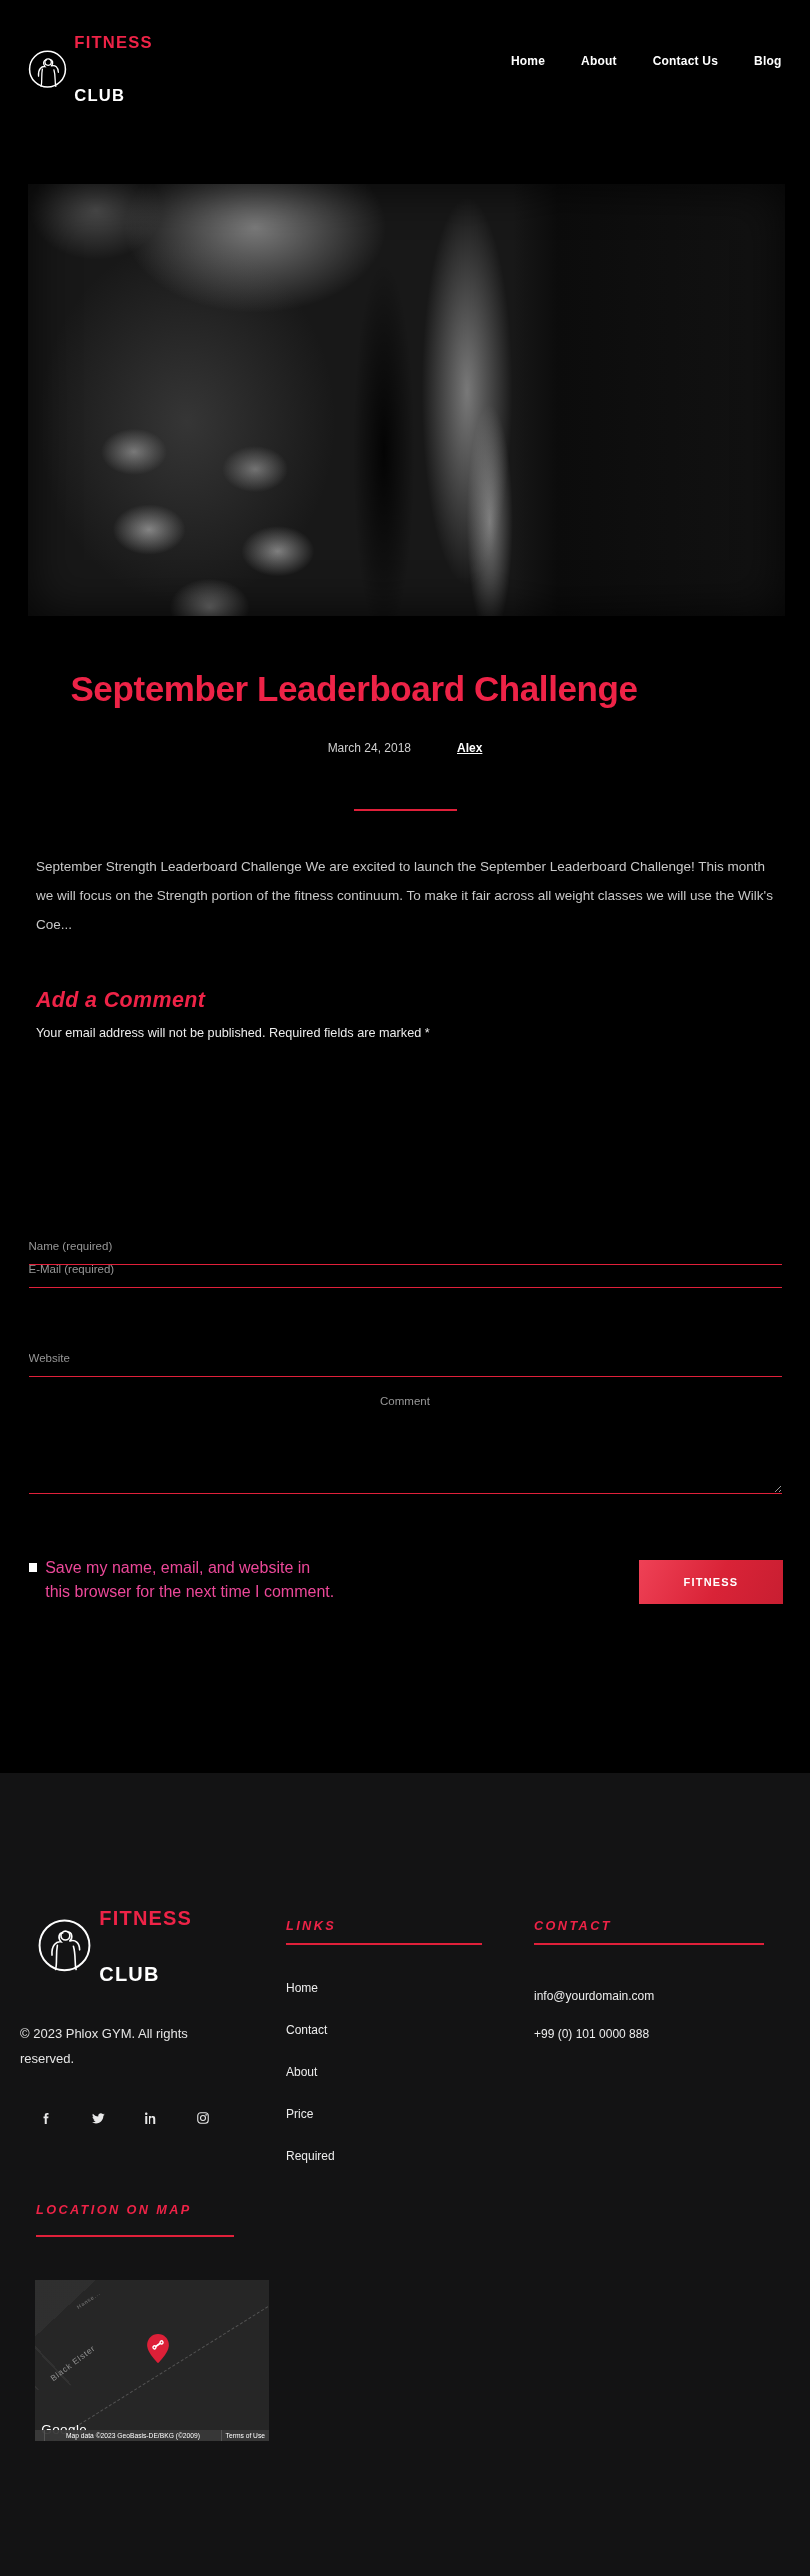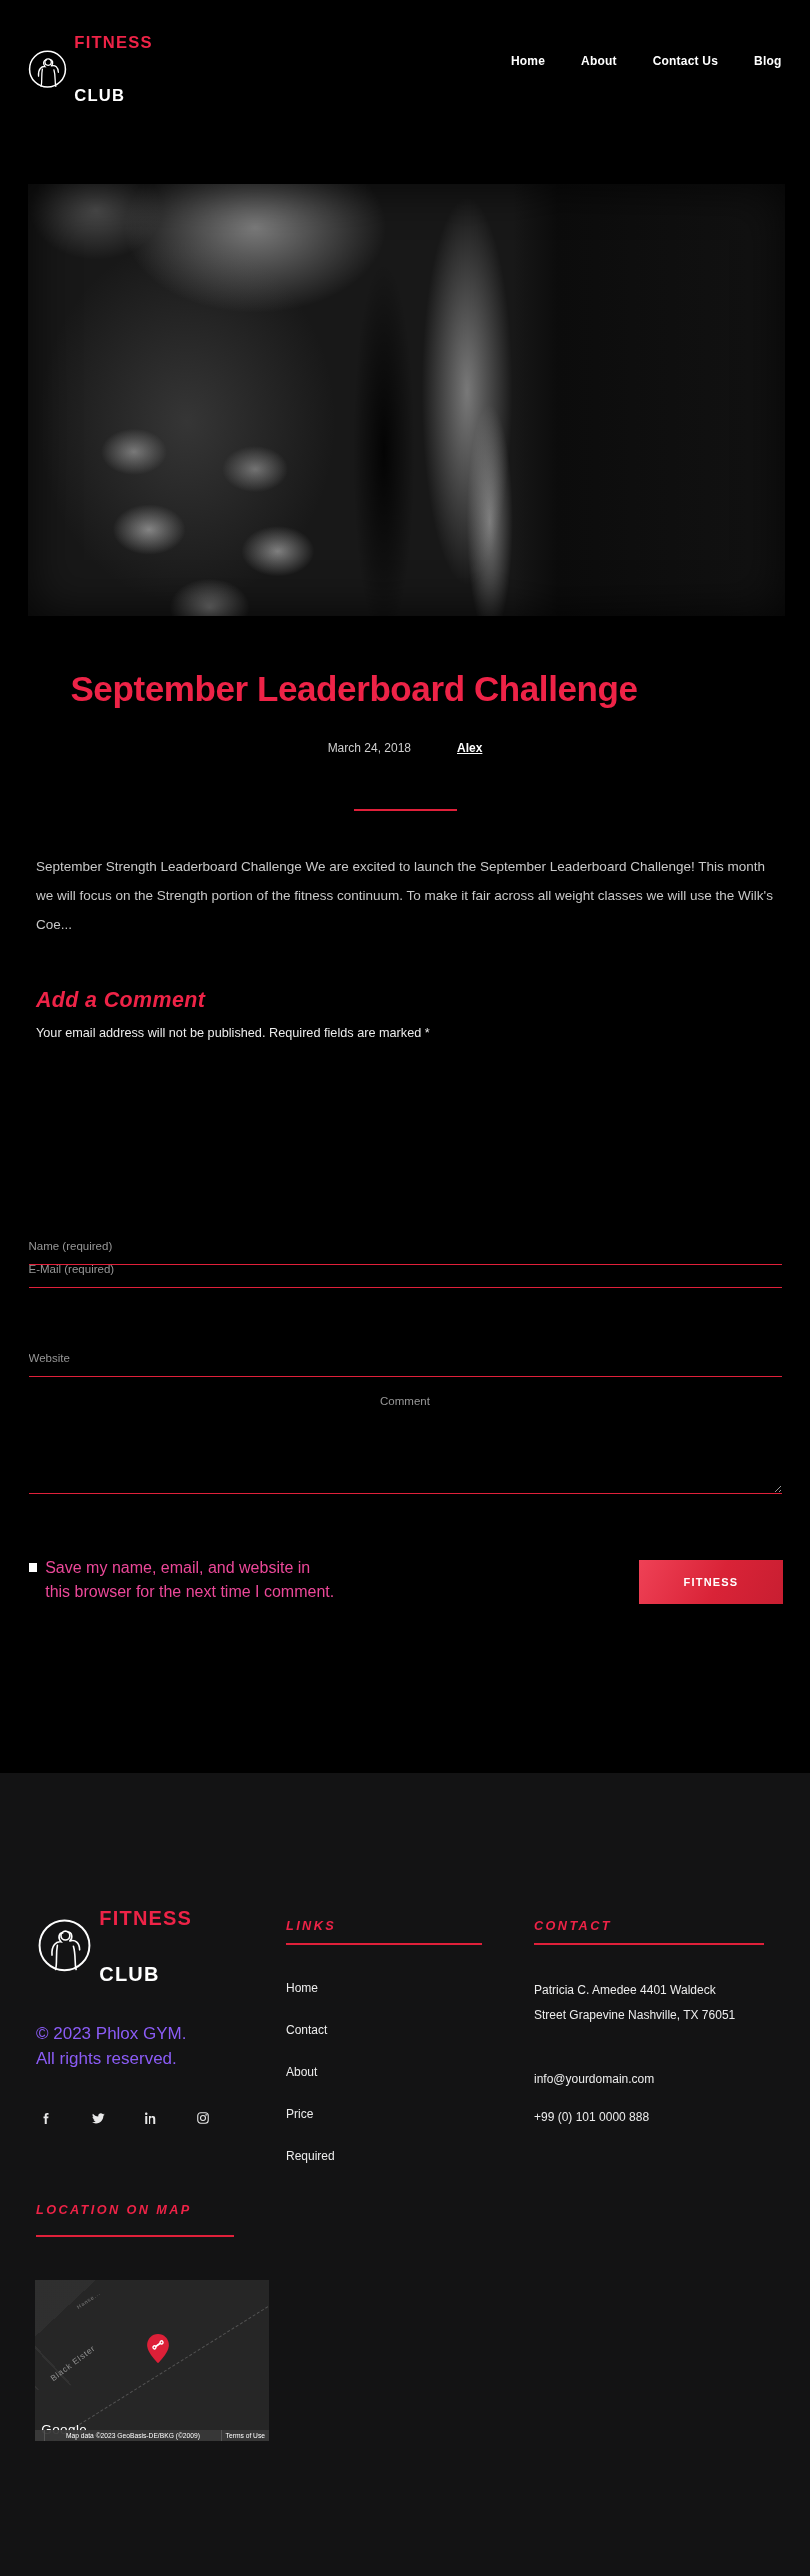--- a/index.html
+++ b/index.html
@@ -64,22 +64,22 @@
   .save-label { color:#ec4899; font-size:16px; line-height:24px; }
   .submit-btn { position:absolute; top:1560px; left:639px; width:144px; height:44px; border:none;
     background:linear-gradient(115deg,#ef4156 0%,#d92337 55%,#c81e31 100%);
     color:#fff; font-size:11px; font-weight:700; letter-spacing:1.2px; cursor:pointer;
     font-family:"Liberation Sans", sans-serif; }
 
   
   .footer { position:absolute; top:1773px; left:0; width:810px; height:803px; background:#131314; }
   .brand-footer { top:135px; left:36px; }
   .brand-footer .brand-text { font-size:20px; }
-  .copyright { position:absolute; top:249px; left:36px; width:170px; color:#8b5cf6;
-    font-size:17px; line-height:24.5px; }
+  .copyright { position:absolute; top:249px; left:20px; width:170px; color:#e5e5e5;
+    font-size:13px; line-height:24.5px; }
   .social-row { position:absolute; top:339px; left:40px; display:flex; gap:40px; align-items:center; }
   .social-row a { display:flex; }
   .col-heading { color:#ee2347; font-size:12.7px; font-weight:800; font-style:italic; letter-spacing:2.4px; }
   .col-underline { height:1.6px; background:#e0203a; margin-top:10.3px; }
   .links-col { position:absolute; top:146px; left:286px; width:196px; }
   .links-list { list-style:none; margin-top:36px; }
   .links-list li { height:42px; }
   .links-list a { color:#ededed; font-size:12px; text-decoration:none; }
   .contact-col { position:absolute; top:146px; left:534px; width:230px; }
   .contact-address { margin-top:33px; width:207px; color:#ededed; font-size:12px; line-height:25px; }
@@ -213,21 +213,20 @@
       <li><a href="#">Contact</a></li>
       <li><a href="#">About</a></li>
       <li><a href="#">Price</a></li>
       <li><a href="#">Required</a></li>
     </ul>
   </div>
 
   <div class="contact-col">
     <div class="col-heading">CONTACT</div>
     <div class="col-underline"></div>
-    <p class="contact-address">Patricia C. Amedee 4401 Waldeck Street Grapevine Nashville, TX 76051</p>
     <p class="contact-email">info@yourdomain.com</p>
     <p class="contact-phone">+99 (0) 101 0000 888</p>
   </div>
 
   <div class="map-heading col-heading">LOCATION ON MAP</div>
   <div class="map-underline col-underline"></div>
 
   <div class="map">
     <div class="map-roads"></div>
     <span class="map-street-1">Hanse...</span>

